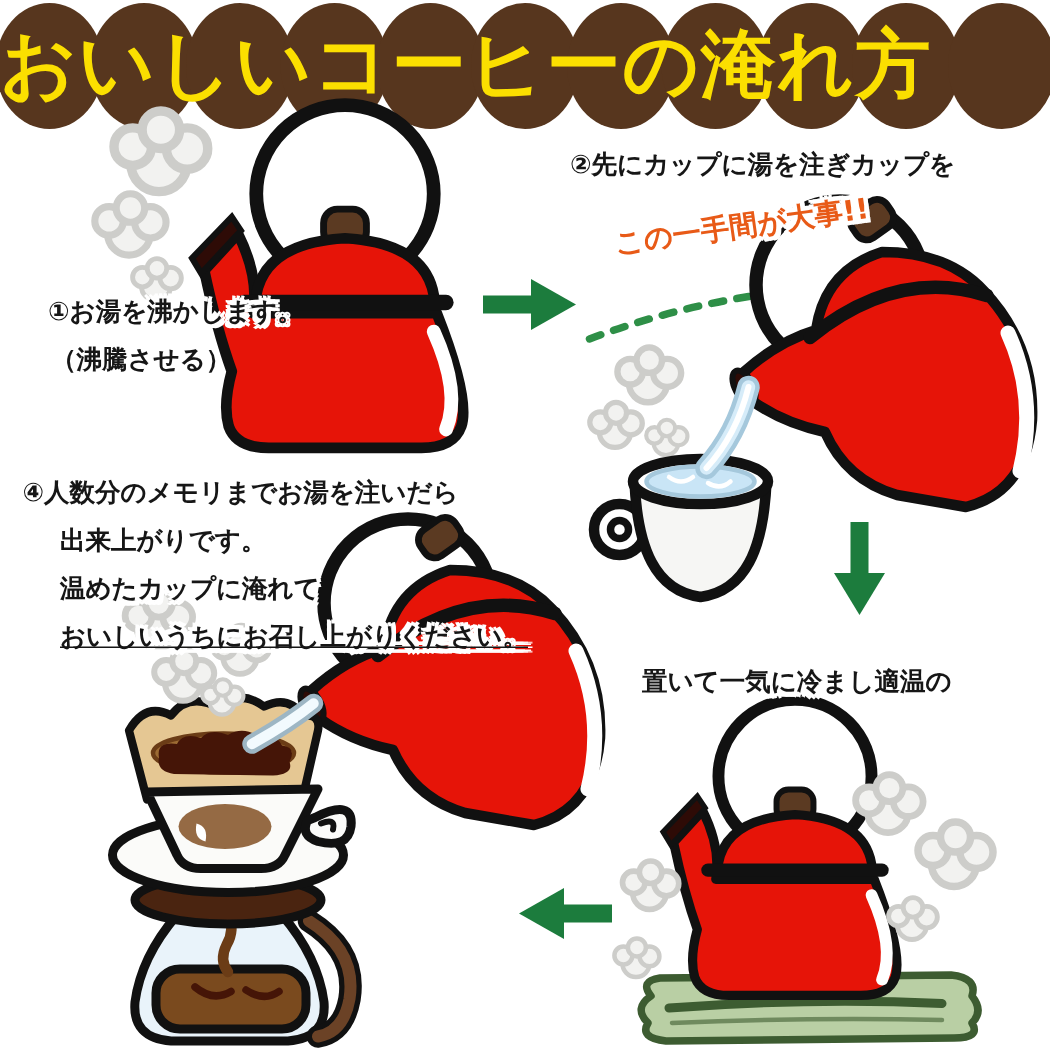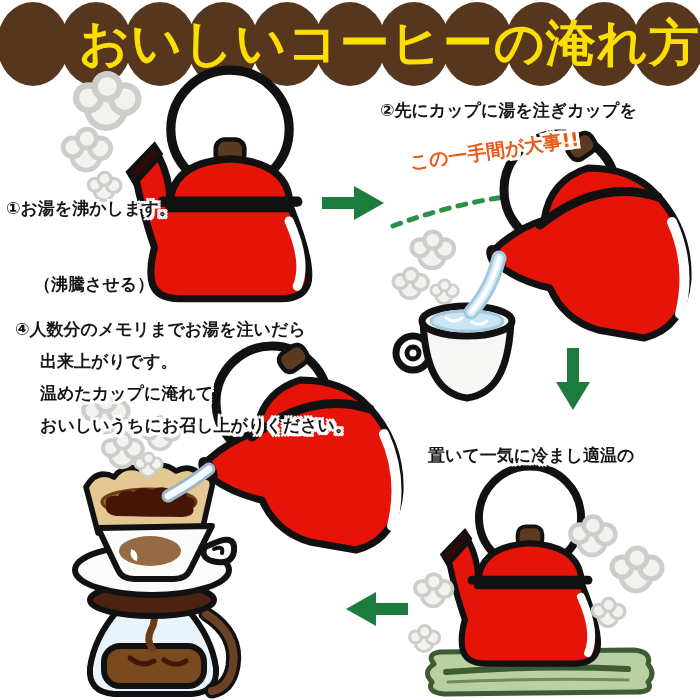--- a/index.html
+++ b/index.html
@@ -4,21 +4,21 @@
 <style>
   html,body{margin:0;padding:0;background:#fff;}
   .stage{position:relative;width:700px;height:700px;background:#fff;overflow:hidden;
          font-family:"DejaVu Sans",sans-serif;}
   .stage svg.art{position:absolute;left:0;top:0;z-index:1;}
   .t{position:absolute;z-index:2;white-space:nowrap;font-weight:800;color:#161616;
      font-size:17px;line-height:26px;letter-spacing:0;}
   .outl{text-shadow:-3px -3px 0 #fff,3px -3px 0 #fff,-3px 3px 0 #fff,3px 3px 0 #fff,
         -3px 0 0 #fff,3px 0 0 #fff,0 -3px 0 #fff,0 3px 0 #fff,
         -2px -2px 0 #fff,2px -2px 0 #fff,-2px 2px 0 #fff,2px 2px 0 #fff;}
-  .title-text{position:absolute;z-index:2;left:0;top:12px;width:700px;text-align:right;
+  .title-text{position:absolute;z-index:2;left:0;top:12px;width:700px;text-align:left;
       font-size:50px;line-height:62px;font-weight:900;color:var(--title-yellow);
       letter-spacing:1px;}
   .note{position:absolute;z-index:2;left:410px;top:150px;font-size:19px;font-weight:800;
       color:var(--note-orange);transform:rotate(-8deg);transform-origin:left center;}
   .bean{fill:var(--title-brown);}
   .red7{fill:var(--kettle-red);stroke:#111;stroke-width:7;stroke-linejoin:round;}
   .puff-c{fill:#f2f2f0;stroke:var(--steam-gray);stroke-width:5;}
   .shaft{stroke:var(--arrow-green);stroke-width:12;fill:none;}
   .head{fill:var(--arrow-green);}
   .blk6{stroke:#111;stroke-width:6;stroke-linejoin:round;}
@@ -156,26 +156,26 @@
   <g>
     <use href="#puff" transform="translate(105,415) scale(0.9)"></use>
     <use href="#puff" transform="translate(160,435) scale(0.75)"></use>
     <use href="#puff" transform="translate(122,452) scale(0.8)"></use>
     <use href="#puff" transform="translate(148,466) scale(0.55)"></use>
   </g>
 </svg>
 
 <div class="title-text">おいしいコーヒーの淹れ方</div>
 
-<div class="t outl" style="left:6px;top:195px;">①お湯を沸かします。</div>
-<div class="t outl" style="left:34px;top:227px;margin-top:44px;">（沸騰させる）</div>
+<div class="t outl" style="left:32px;top:195px;">①お湯を沸かします。</div>
+<div class="t outl" style="left:34px;top:227px;">（沸騰させる）</div>
 
 <div class="t outl" style="left:380px;top:97px;">②先にカップに湯を注ぎカップを</div>
 <div class="note outl">この一手間が大事!!</div>
 
 <div class="t outl" style="left:428px;top:442px;">置いて一気に冷まし適温の</div>
 
 <div class="t outl" style="left:15px;top:316px;">④人数分のメモリまでお湯を注いだら</div>
 <div class="t outl" style="left:40px;top:348px;text-align:right;">出来上がりです。</div>
 <div class="t outl" style="left:40px;top:380px;">温めたカップに淹れて</div>
-<div class="t outl" style="left:40px;top:412px;">おいしいうちにお召し上がりください。</div>
+<div class="t outl" style="left:40px;top:412px;text-decoration:underline;">おいしいうちにお召し上がりください。</div>
 
 </div>
 
 </body></html>

